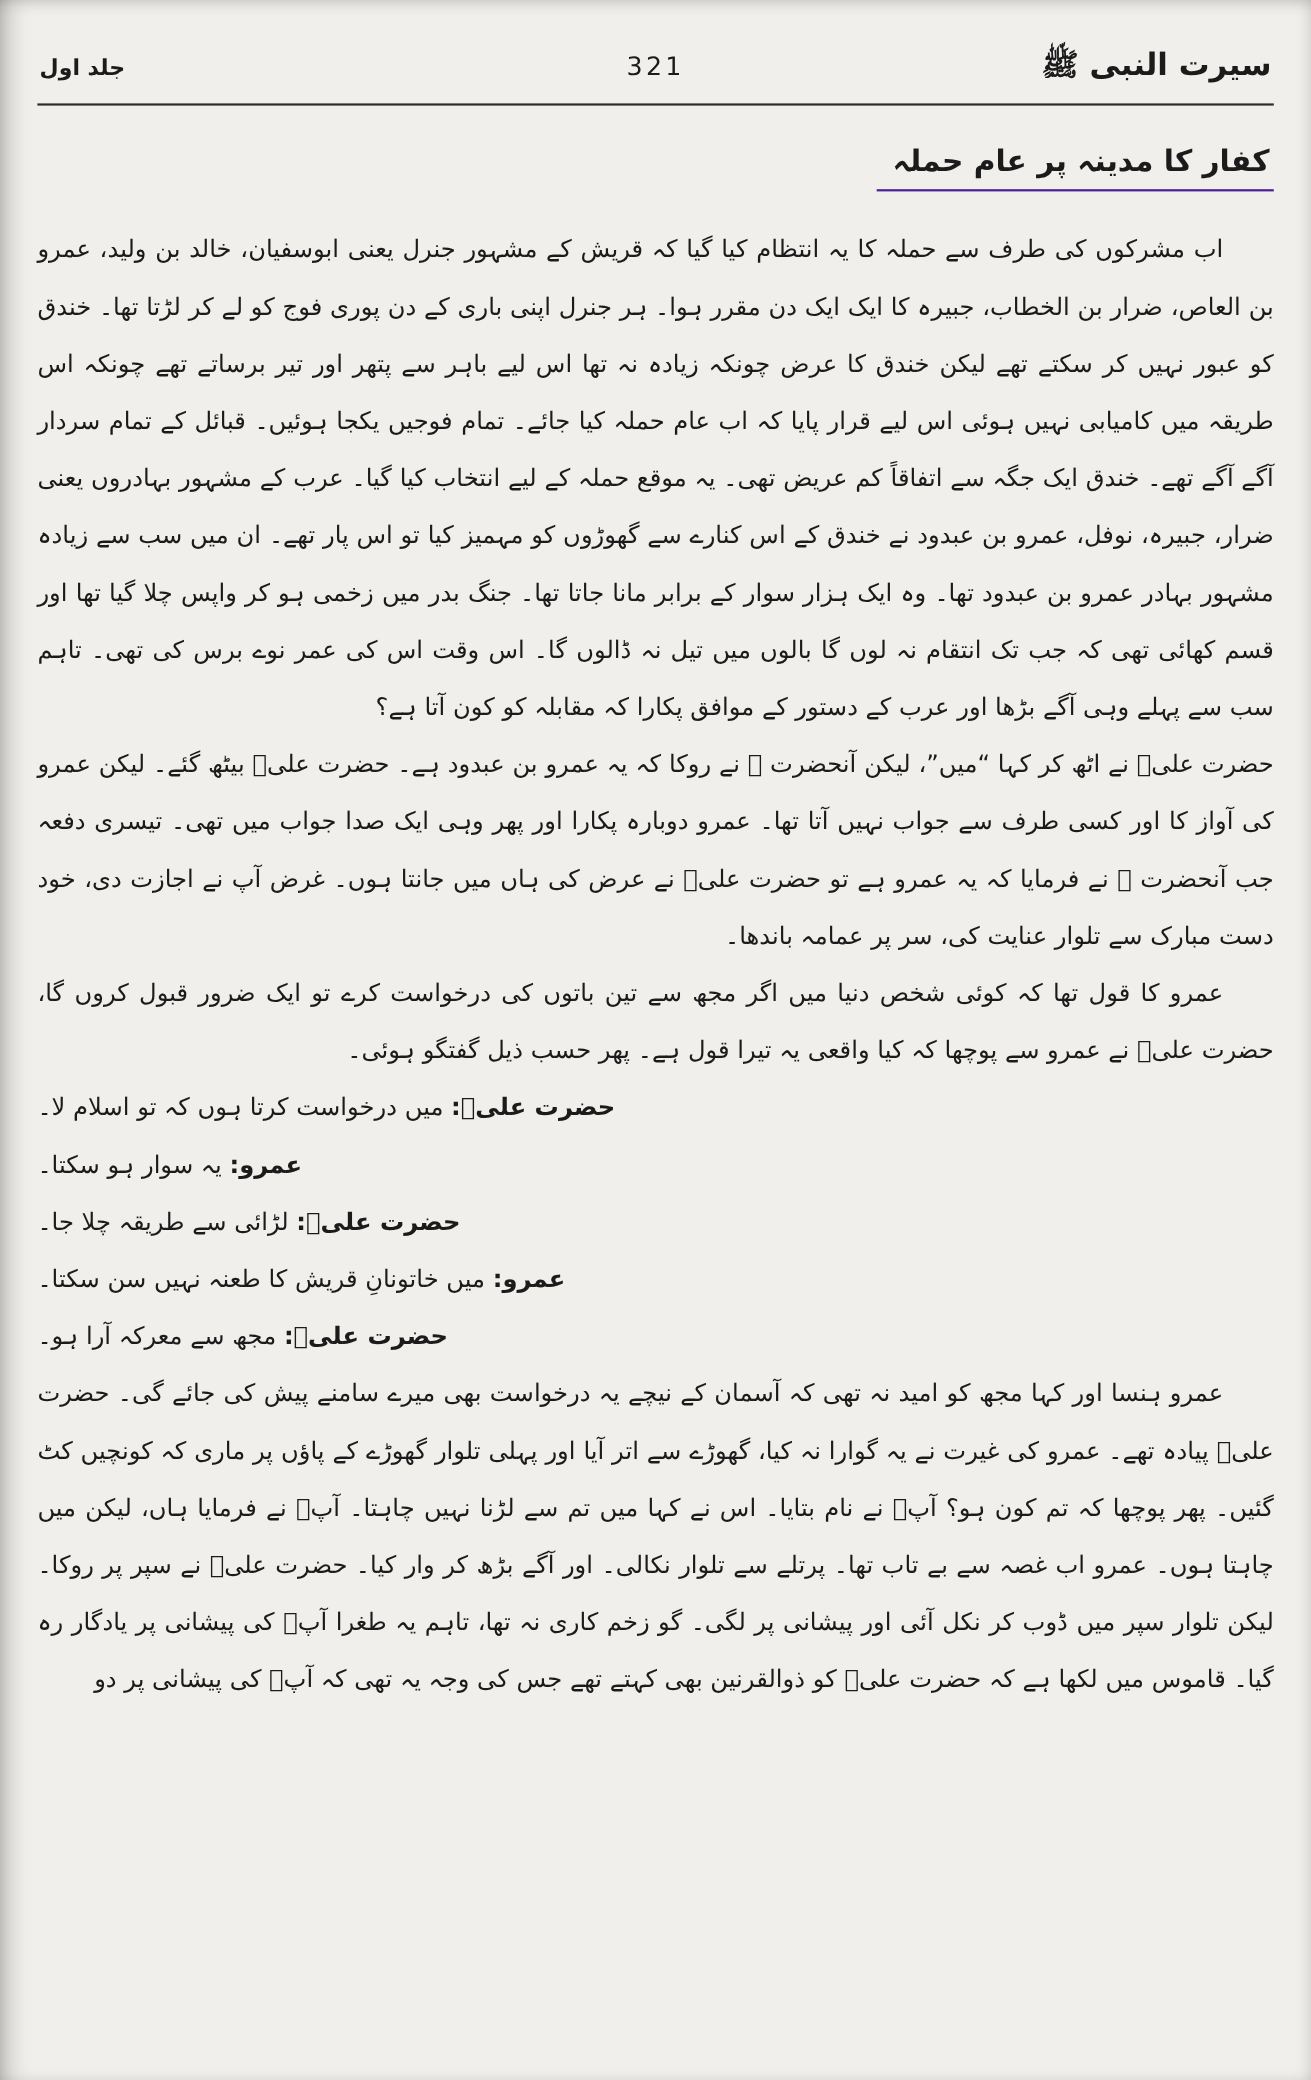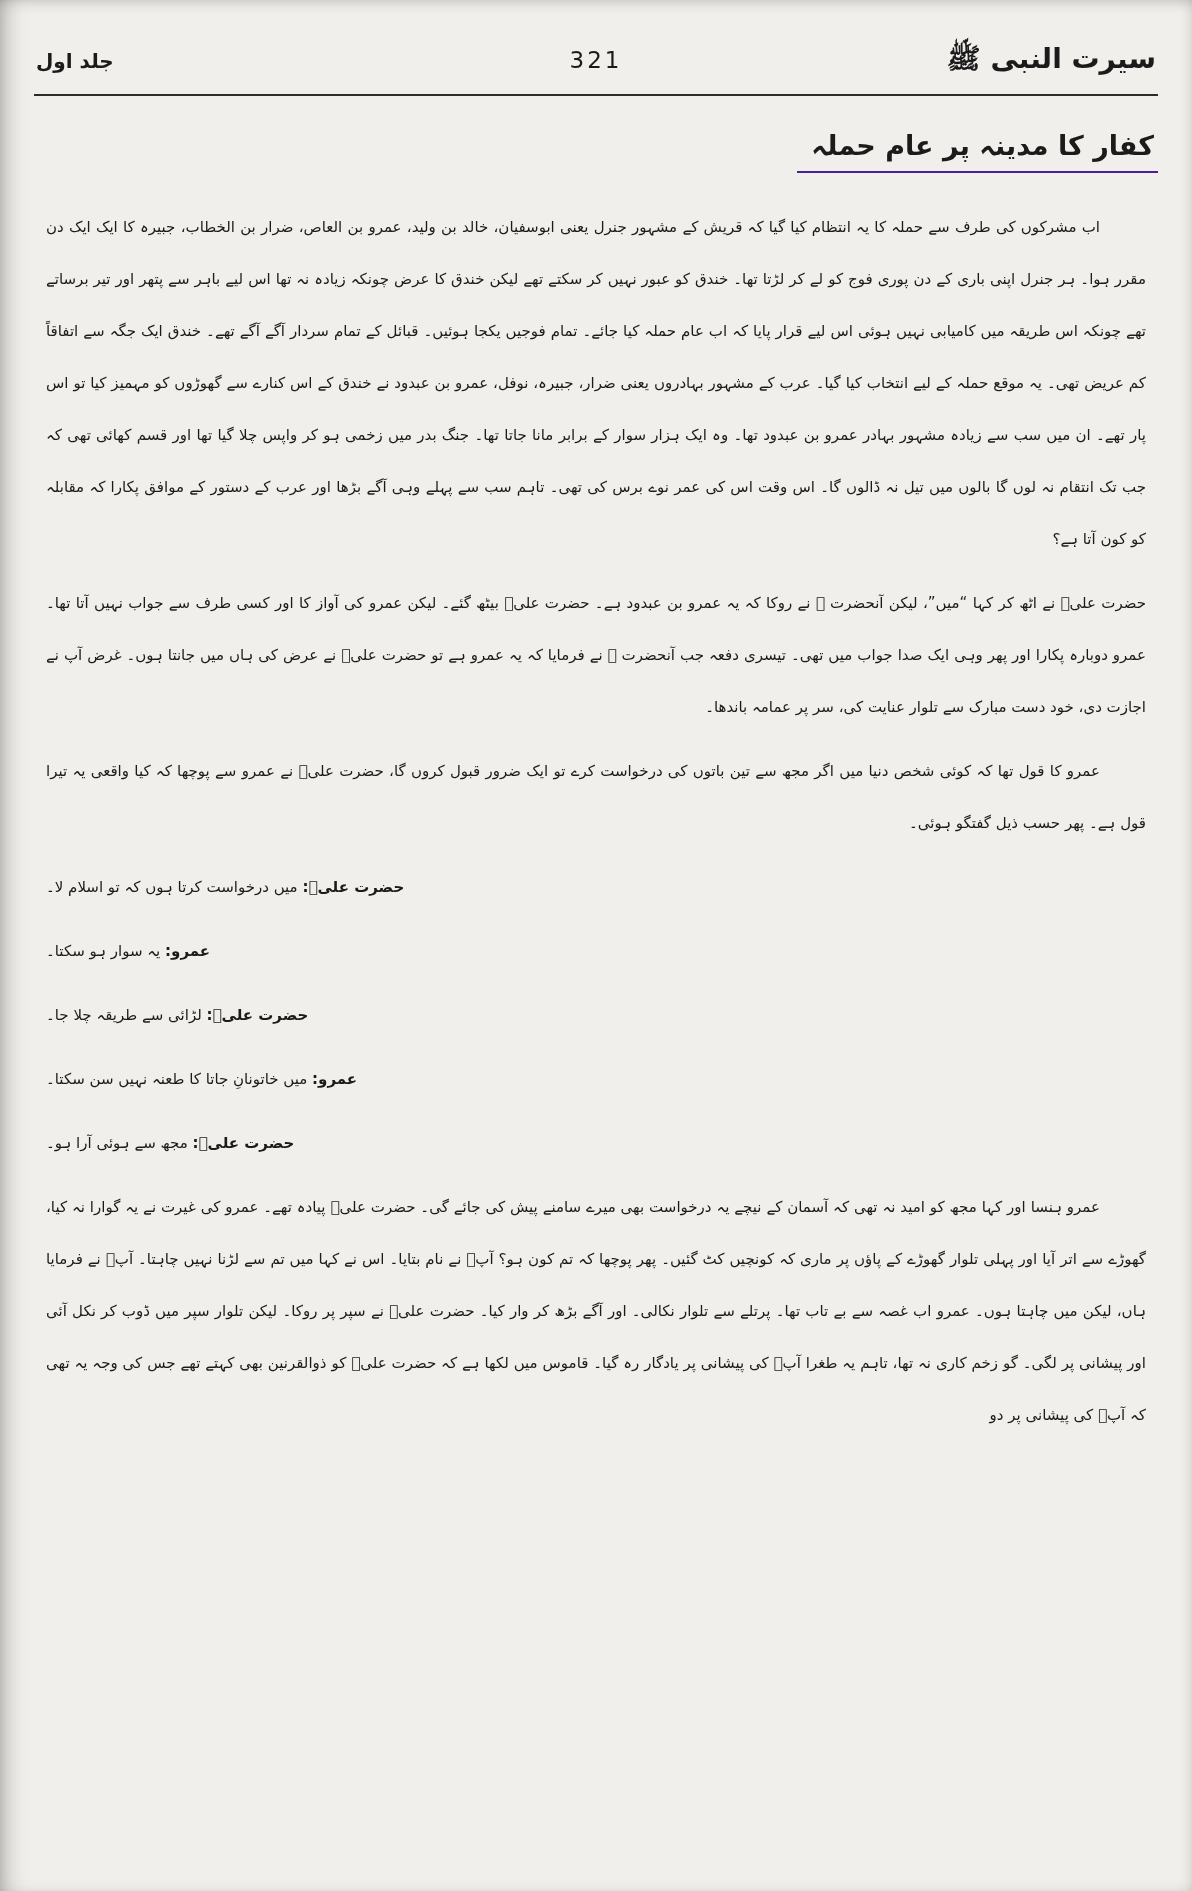--- a/index.html
+++ b/index.html
@@ -60,22 +60,22 @@
     width: fit-content;
     font-size: 27px;
     font-weight: bold;
     border-bottom: 2px solid #4c1d95;
     padding: 0 4px 10px 14px;
   }
   .body {
     margin-top: 28px;
   }
   .para {
-    margin: 12px;
-    font-size: 15px;
+    margin: 0;
+    font-size: 22px;
     line-height: 52px;
     text-align: justify;
     text-justify: inter-word;
   }
   .indent {
     text-indent: 46px;
   }
   .dialog-line {
     text-align: left;
   }
@@ -114,24 +114,24 @@
       <p class="para dialog-line">
         <span class="speaker">عمرو:</span>
         <span>یہ سوار ہو سکتا۔</span>
       </p>
       <p class="para dialog-line">
         <span class="speaker">حضرت علیؓ:</span>
         <span>لڑائی سے طریقہ چلا جا۔</span>
       </p>
       <p class="para dialog-line">
         <span class="speaker">عمرو:</span>
-        <span>میں خاتونانِ جاتا کا طعنہ نہیں سن سکتا۔</span>
+        <span>میں خاتونانِ قریش کا طعنہ نہیں سن سکتا۔</span>
       </p>
       <p class="para dialog-line">
         <span class="speaker">حضرت علیؓ:</span>
-        <span>مجھ سے ہوئی آرا ہو۔</span>
+        <span>مجھ سے معرکہ آرا ہو۔</span>
       </p>
     </div>
 
     <p class="para indent">عمرو ہنسا اور کہا مجھ کو امید نہ تھی کہ آسمان کے نیچے یہ درخواست بھی میرے سامنے پیش کی جائے گی۔ حضرت علیؓ پیادہ تھے۔ عمرو کی غیرت نے یہ گوارا نہ کیا، گھوڑے سے اتر آیا اور پہلی تلوار گھوڑے کے پاؤں پر ماری کہ کونچیں کٹ گئیں۔ پھر پوچھا کہ تم کون ہو؟ آپؓ نے نام بتایا۔ اس نے کہا میں تم سے لڑنا نہیں چاہتا۔ آپؓ نے فرمایا ہاں، لیکن میں چاہتا ہوں۔ عمرو اب غصہ سے بے تاب تھا۔ پرتلے سے تلوار نکالی۔ اور آگے بڑھ کر وار کیا۔ حضرت علیؓ نے سپر پر روکا۔ لیکن تلوار سپر میں ڈوب کر نکل آئی اور پیشانی پر لگی۔ گو زخم کاری نہ تھا، تاہم یہ طغرا آپؓ کی پیشانی پر یادگار رہ گیا۔ قاموس میں لکھا ہے کہ حضرت علیؓ کو ذوالقرنین بھی کہتے تھے جس کی وجہ یہ تھی کہ آپؓ کی پیشانی پر دو</p>
 
   </div>
 </div>
 
 </body></html>

